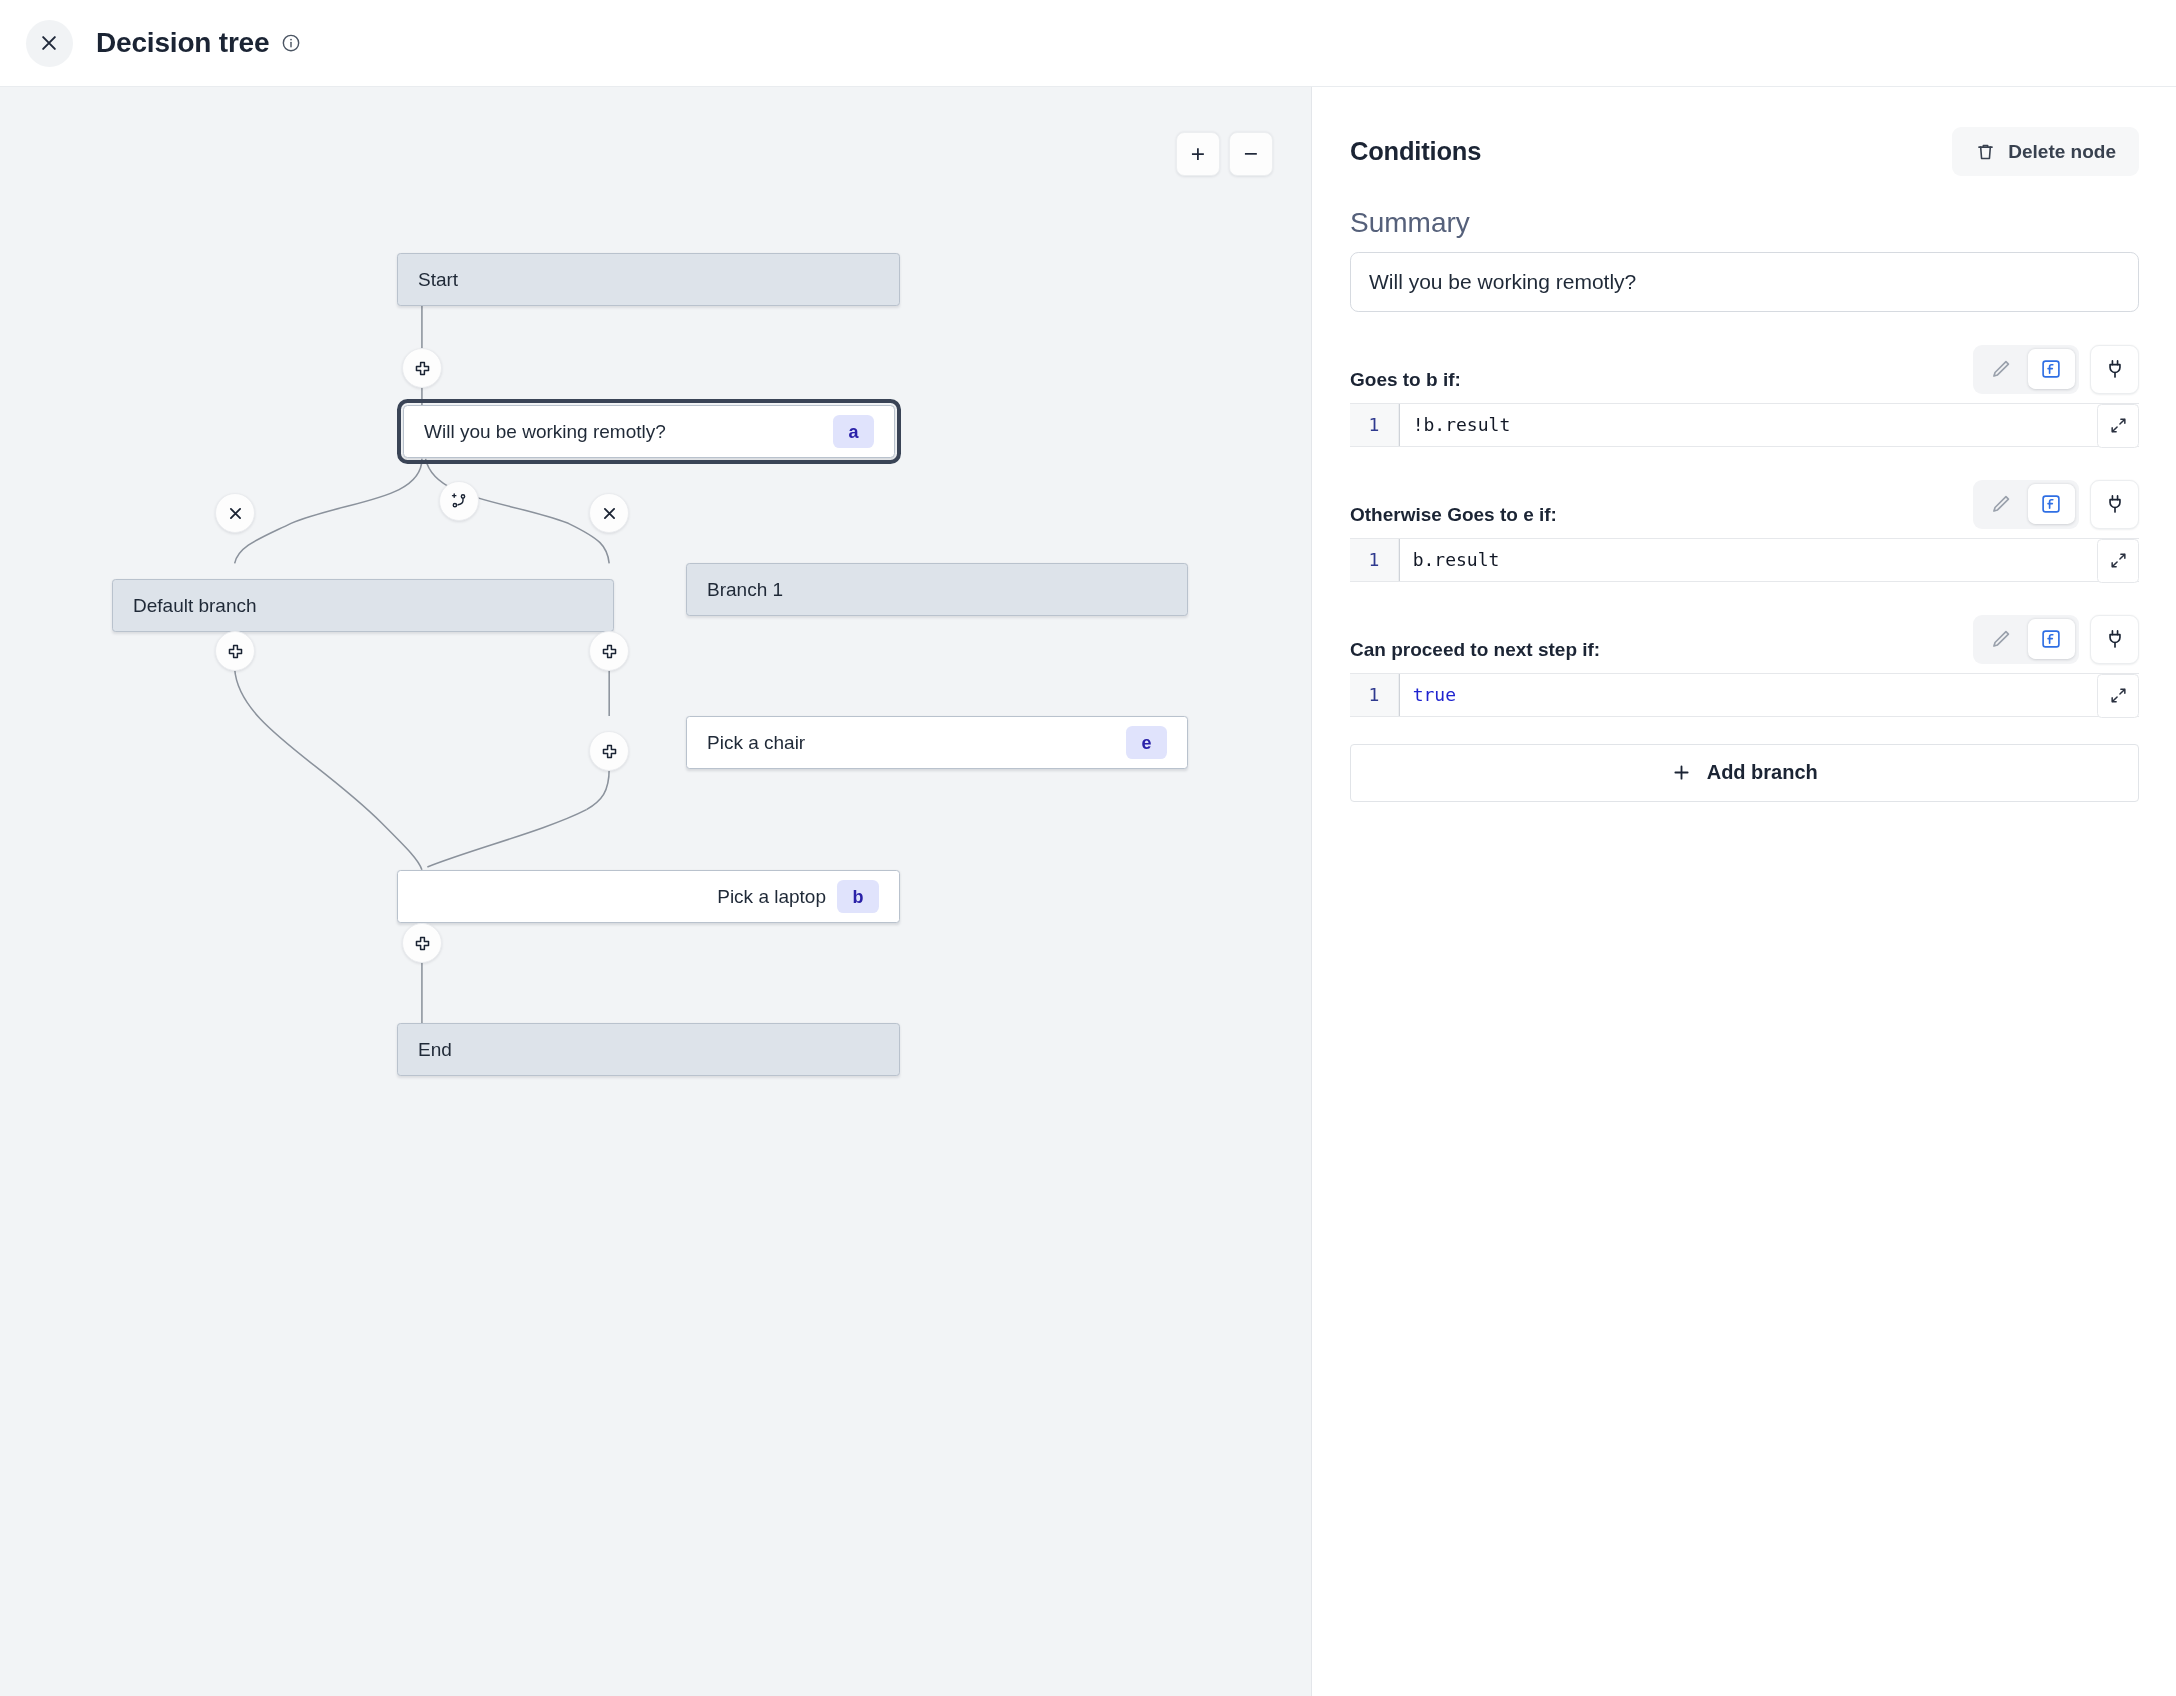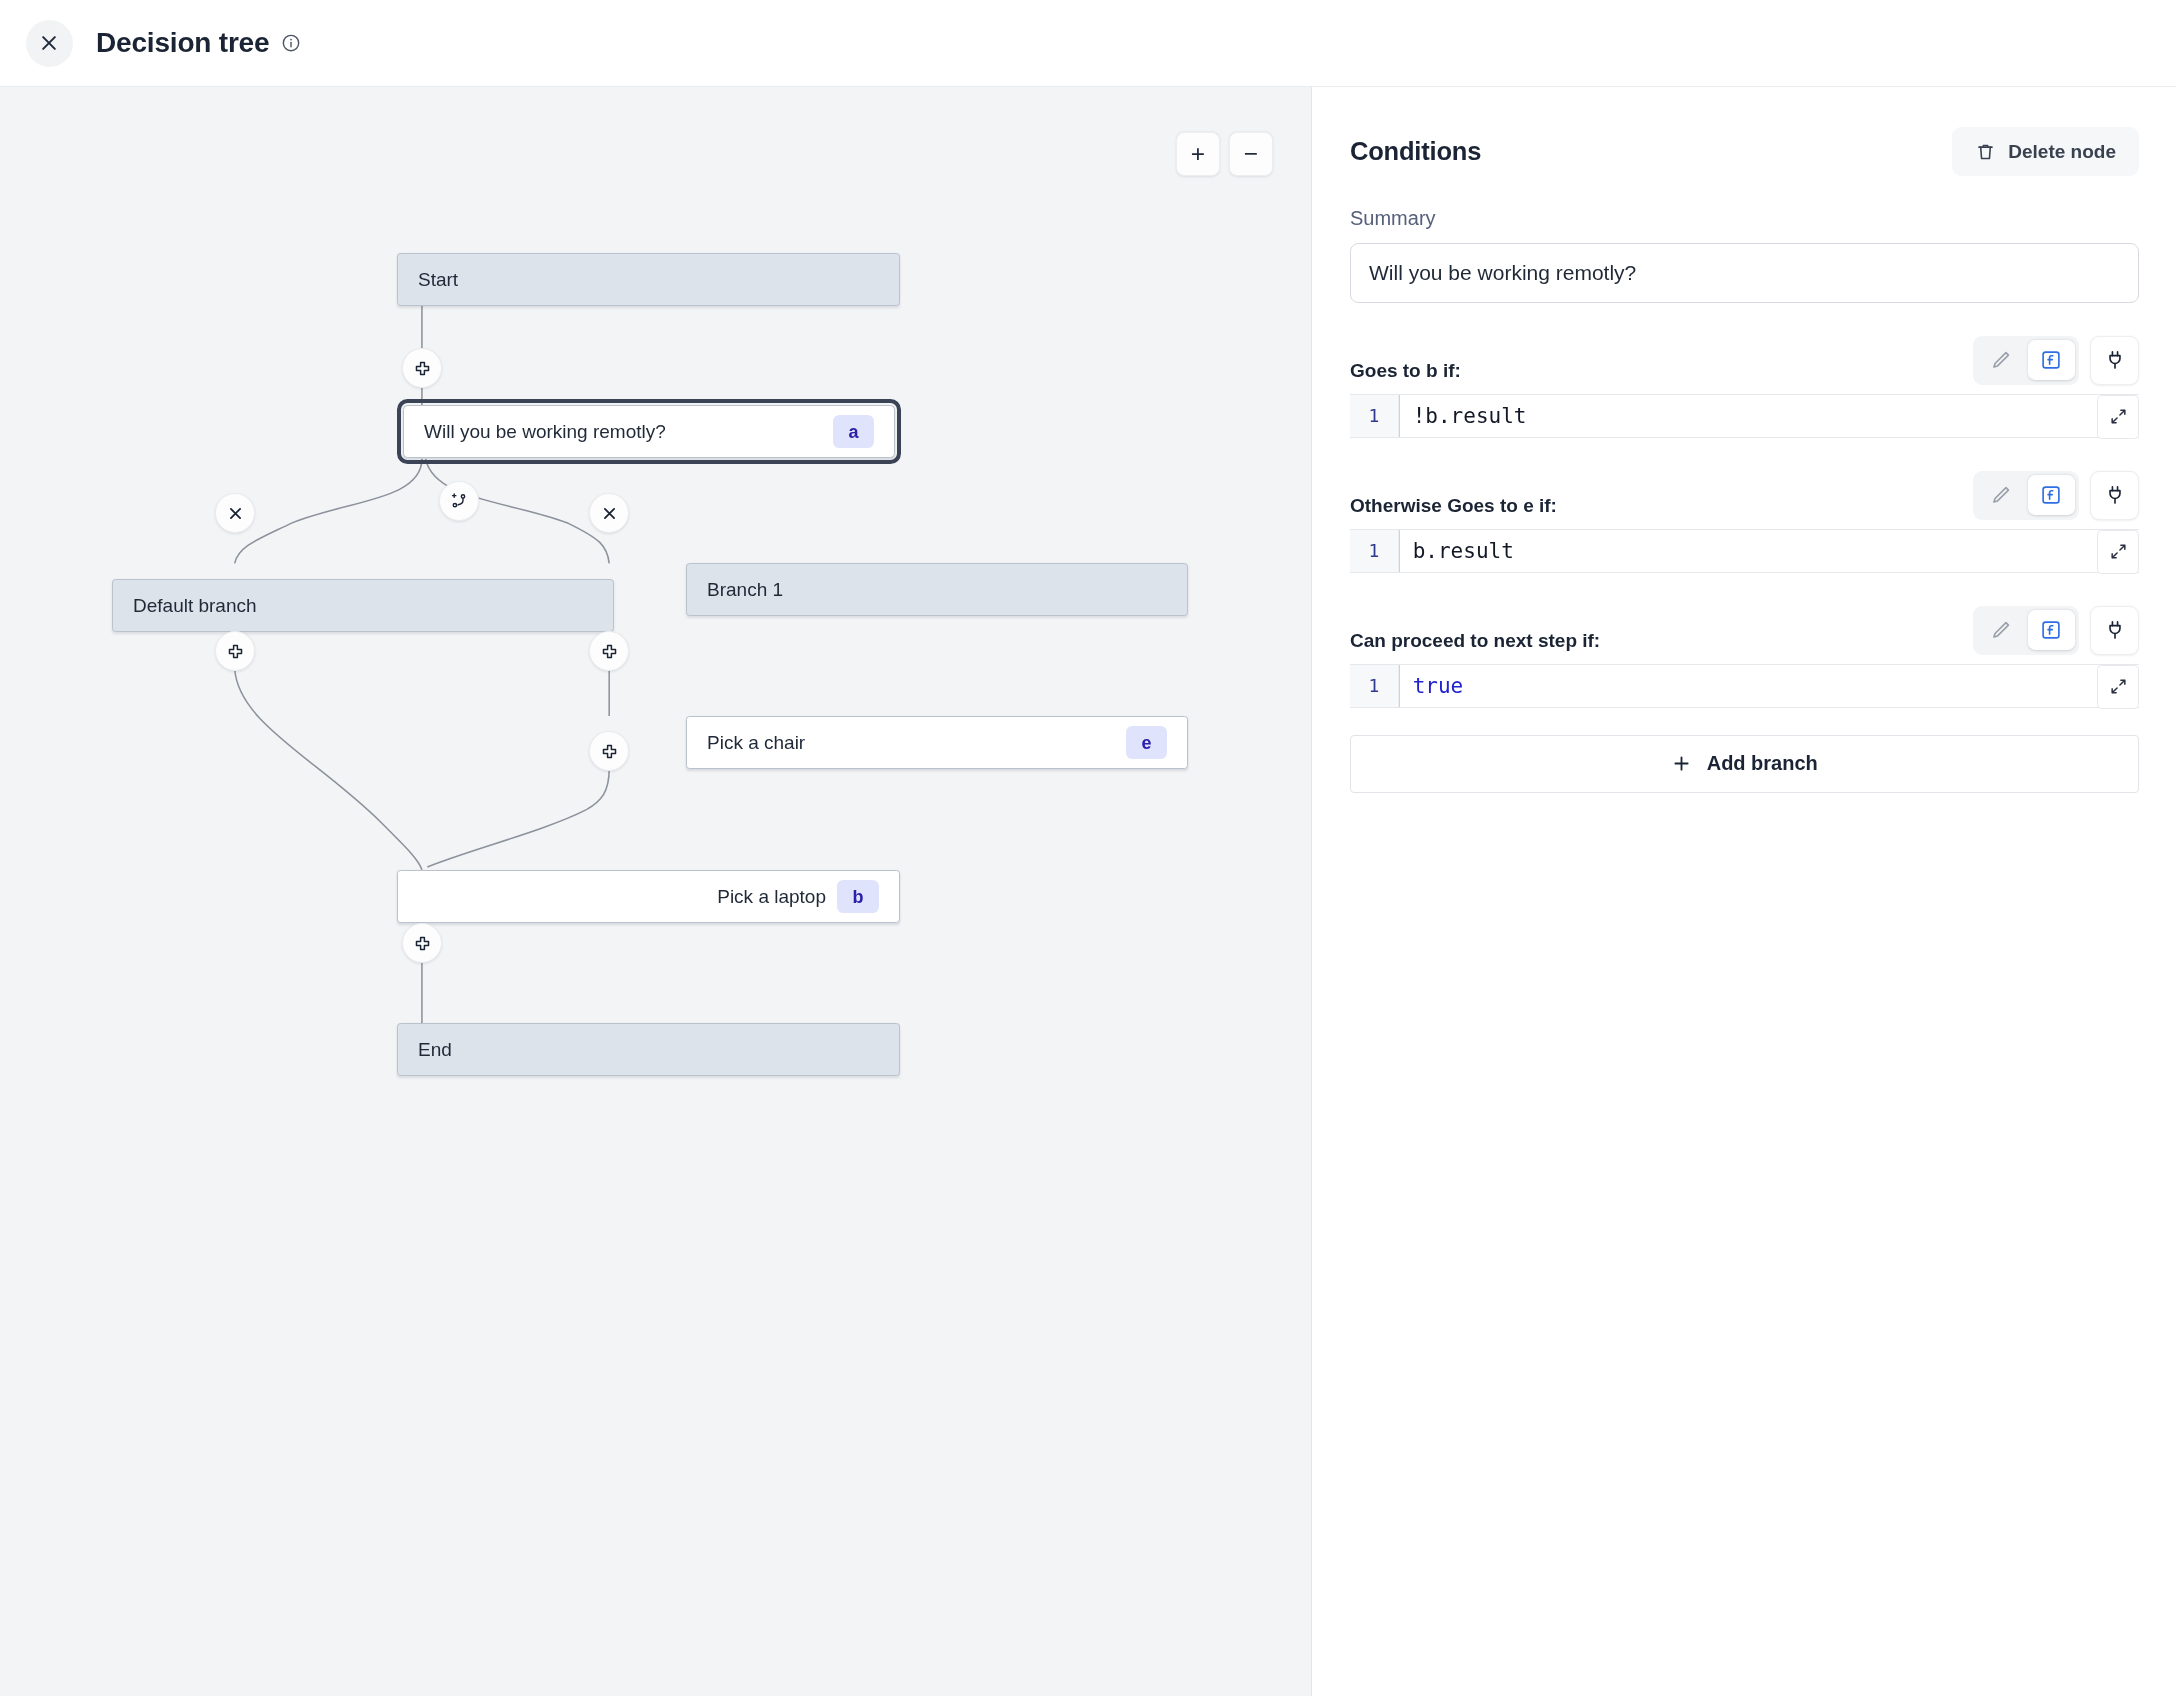--- a/index.html
+++ b/index.html
@@ -168,21 +168,21 @@
     padding: 13.6px 23px;
     font-size: 19px;
     font-weight: 700;
     color: #38414f;
     cursor: pointer;
     font-family: "Liberation Sans", sans-serif;
   }
   .delete-btn svg { width: 21px; height: 21px; }
 
   .field-label {
-    font-size: 20px;
+    font-size: 28px;
     color: #55607a;
     margin-bottom: 12.7px;
   }
   .summary-input {
     width: 100%;
     height: 60px;
     border: 0.9px solid #d6dae0;
     border-radius: 8.2px;
     padding: 0 18px;
     font-size: 21px;
@@ -260,21 +260,21 @@
     align-items: center;
     justify-content: center;
     border-right: 0.9px solid #eceef0;
   }
   .code-line {
     flex: 1 1 auto;
     display: flex;
     align-items: center;
     padding-left: 12.7px;
     font-family: "DejaVu Sans Mono", monospace;
-    font-size: 21px;
+    font-size: 18px;
     color: #121826;
     border-left: 1.8px solid #cfd3d9;
     white-space: pre;
   }
   .code-line.kw { color: #1f23d0; }
   .expand-btn {
     position: absolute;
     right: 0; top: 0;
     width: 42px; height: 44px;
     background: #ffffff;

